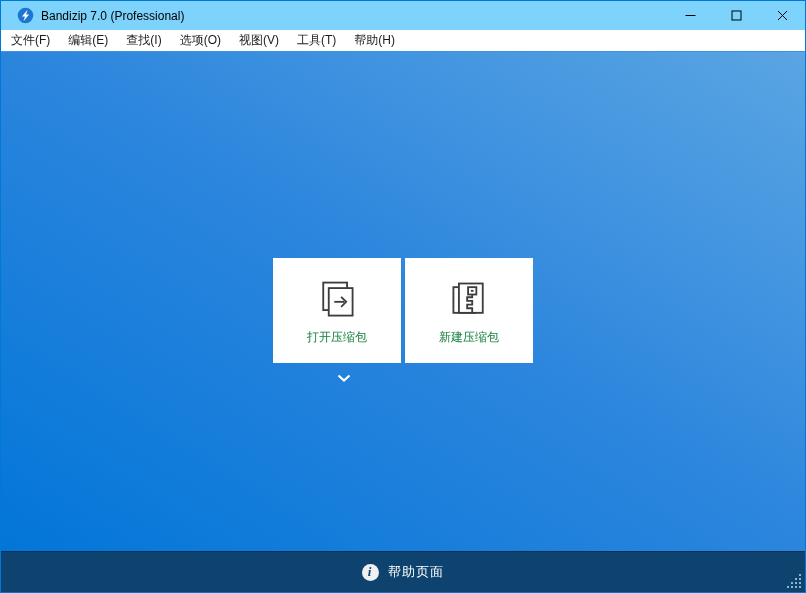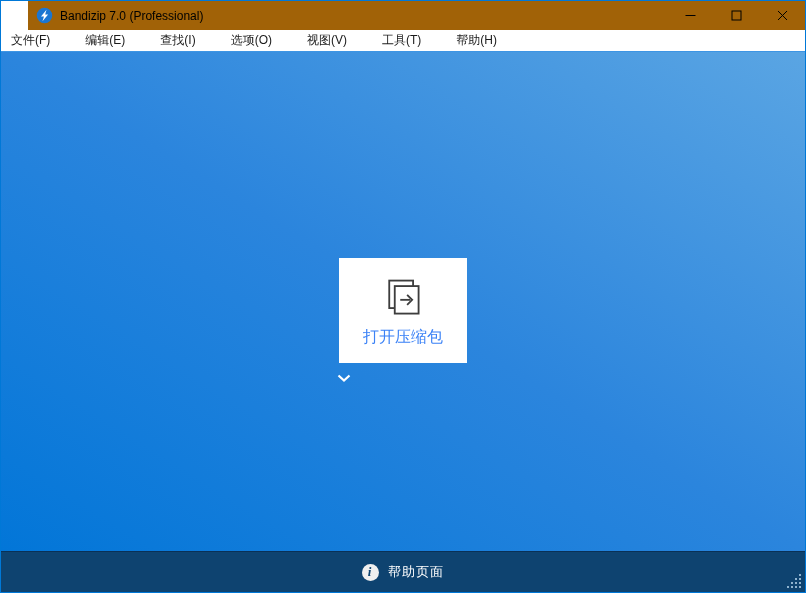--- a/index.html
+++ b/index.html
@@ -10,62 +10,62 @@
   }
   .window {
     width: 806px; height: 593px;
     border: 1px solid #0078d7;
     display: flex; flex-direction: column;
     background: #fff;
     overflow: hidden;
   }
   
   .titlebar {
-    height: 29px; background: #a16207;
+    height: 29px; background: #7dd3fc;
     display: flex; align-items: center;
-    padding-left: 8px; flex: 0 0 auto; margin-left: 27px;
+    padding-left: 16px; flex: 0 0 auto;
   }
   .app-logo { width: 17px; height: 17px; display: block; }
   .title-text {
     font-size: 12px; color: #000; margin-left: 7px;
     white-space: nowrap;
   }
   .caption-buttons { margin-left: auto; display: flex; height: 100%; }
   .caption-btn {
     width: 46px; height: 100%;
     display: flex; align-items: center; justify-content: center;
     cursor: default;
   }
   
   .menubar {
     height: 21px; background: #ffffff;
     display: flex; align-items: center;
     font-size: 12px; color: #1a1a1a;
-    padding-left: 1px; flex: 0 0 auto; gap: 17px;
+    padding-left: 1px; flex: 0 0 auto;
   }
   .menu-item { padding: 3px 9px; white-space: nowrap; }
   
   .content {
     flex: 1 1 auto; position: relative;
     background: linear-gradient(to top right, #0276d8 0%, #2b85dd 50%, #5aa5e3 100%);
     border-top: 1px solid #3d95e4;
   }
   .cards {
     position: absolute; left: 50%; top: 206px;
     transform: translateX(-50%);
     display: flex; gap: 4px;
   }
   .card {
     width: 128px; height: 105px; background: #ffffff;
     display: flex; flex-direction: column;
     align-items: center; justify-content: center;
     cursor: pointer;
   }
   .card-icon { margin-bottom: 9px; display: block; }
-  .card-label { font-size: 16px; color: #3b82f6; line-height: 1; }
+  .card-label { font-size: 12px; color: #15803d; line-height: 1; }
   .chevron {
     position: absolute; top: 318px; left: 50%;
     
     transform: translateX(-73px);
     width: 28px; height: 16px;
     display: flex; align-items: center; justify-content: center;
     cursor: pointer;
   }
   
   .statusbar {
@@ -133,20 +133,30 @@
       <div class="card">
         <svg class="card-icon" width="44" height="44" viewBox="0 0 48 48">
           <rect x="9" y="5" width="26" height="30" fill="none" stroke="#3d3d3d" stroke-width="2"></rect>
           <rect x="15" y="11" width="26" height="30" fill="#ffffff" stroke="#3d3d3d" stroke-width="2"></rect>
           <path d="M21 26 h11" fill="none" stroke="#3d3d3d" stroke-width="2"></path>
           <path d="M28.5 20.5 L34 26 L28.5 31.5" fill="none" stroke="#3d3d3d" stroke-width="2"></path>
         </svg>
         <span class="card-label">打开压缩包</span>
       </div>
 
+      <div class="card">
+        <svg class="card-icon" width="44" height="44" viewBox="0 0 48 48">
+          <rect x="7" y="10" width="24" height="28" fill="none" stroke="#3d3d3d" stroke-width="2"></rect>
+          <rect x="13" y="6" width="26" height="32" fill="#ffffff" stroke="#3d3d3d" stroke-width="2"></rect>
+          <rect x="23" y="10" width="9" height="8" fill="none" stroke="#3d3d3d" stroke-width="2"></rect>
+          <line x1="26" y1="14" x2="29" y2="14" stroke="#3d3d3d" stroke-width="2"></line>
+          <path d="M27.5 18 v3 h-5.5 v4 h5.5 v4 h-5.5 v4 h5.5 v4" fill="none" stroke="#3d3d3d" stroke-width="2"></path>
+        </svg>
+        <span class="card-label">新建压缩包</span>
+      </div>
 
     </div>
 
     <div class="chevron">
       <svg width="14" height="9" viewBox="0 0 14 9">
         <path d="M1.5 1.5 L7 6.5 L12.5 1.5" fill="none" stroke="#ffffff" stroke-width="2.2"></path>
       </svg>
     </div>
 
   </div>

